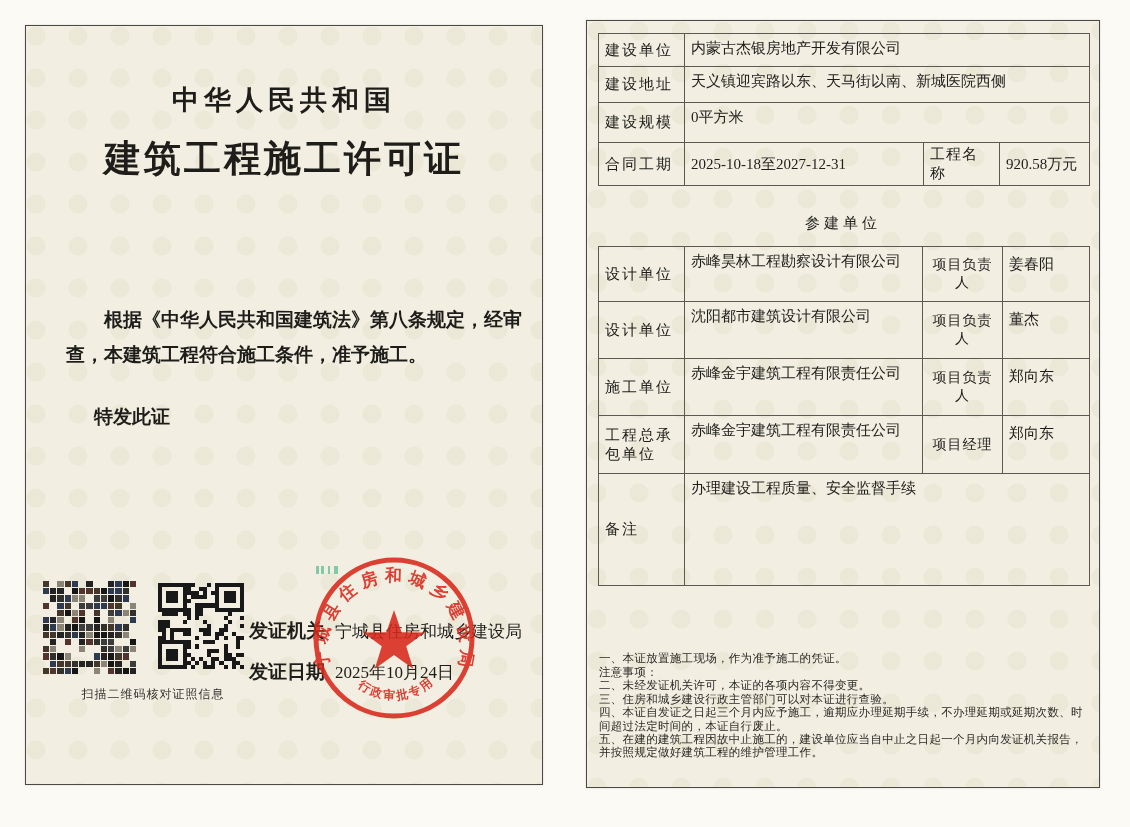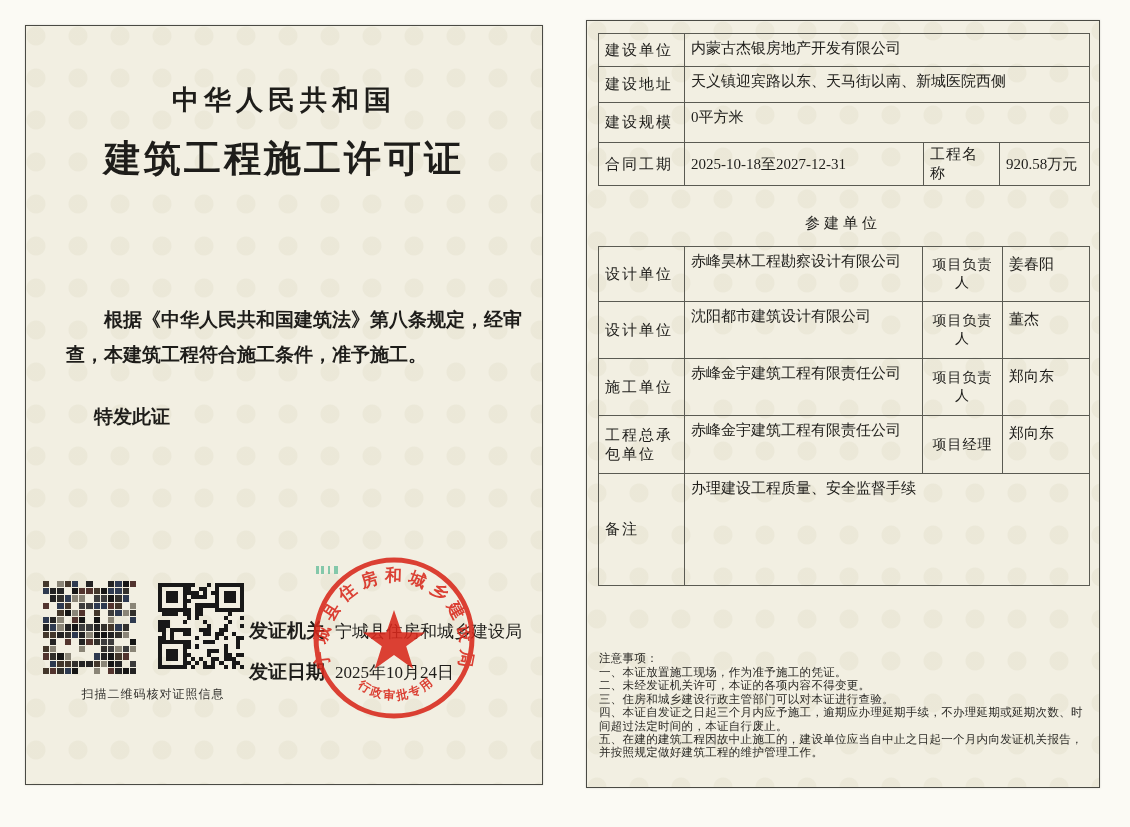--- a/index.html
+++ b/index.html
@@ -789,20 +789,20 @@
       <td class="person">郑向东</td>
     </tr>
     <tr style="height:112px">
       <td class="t-label">备注</td>
       <td class="t-val" colspan="3">办理建设工程质量、安全监督手续</td>
     </tr>
   </tbody>
     </table>
 
   <div class="notes">
+    <div>一、本证放置施工现场，作为准予施工的凭证。</div>
     <div>注意事项：</div>
-    <div>一、本证放置施工现场，作为准予施工的凭证。</div>
     <div>二、未经发证机关许可，本证的各项内容不得变更。</div>
     <div>三、住房和城乡建设行政主管部门可以对本证进行查验。</div>
     <div>四、本证自发证之日起三个月内应予施工，逾期应办理延期手续，不办理延期或延期次数、时间超过法定时间的，本证自行废止。</div>
     <div>五、在建的建筑工程因故中止施工的，建设单位应当自中止之日起一个月内向发证机关报告，并按照规定做好建筑工程的维护管理工作。</div>
   </div>
 </div>
 
 </body></html>

